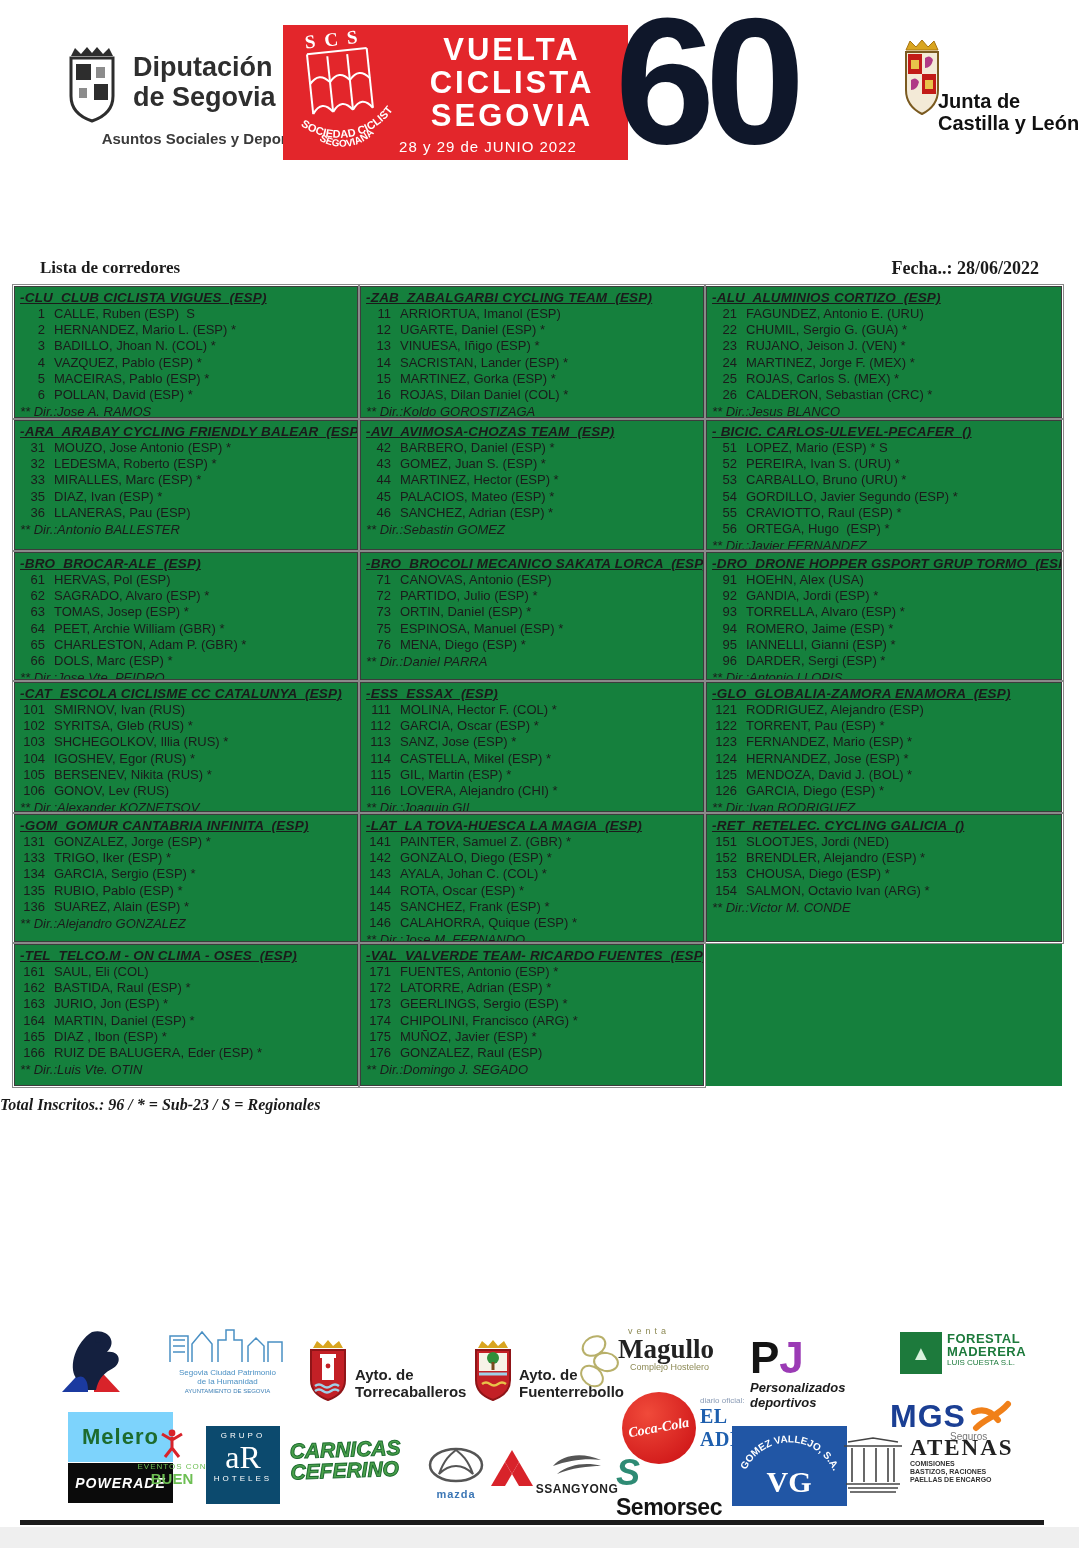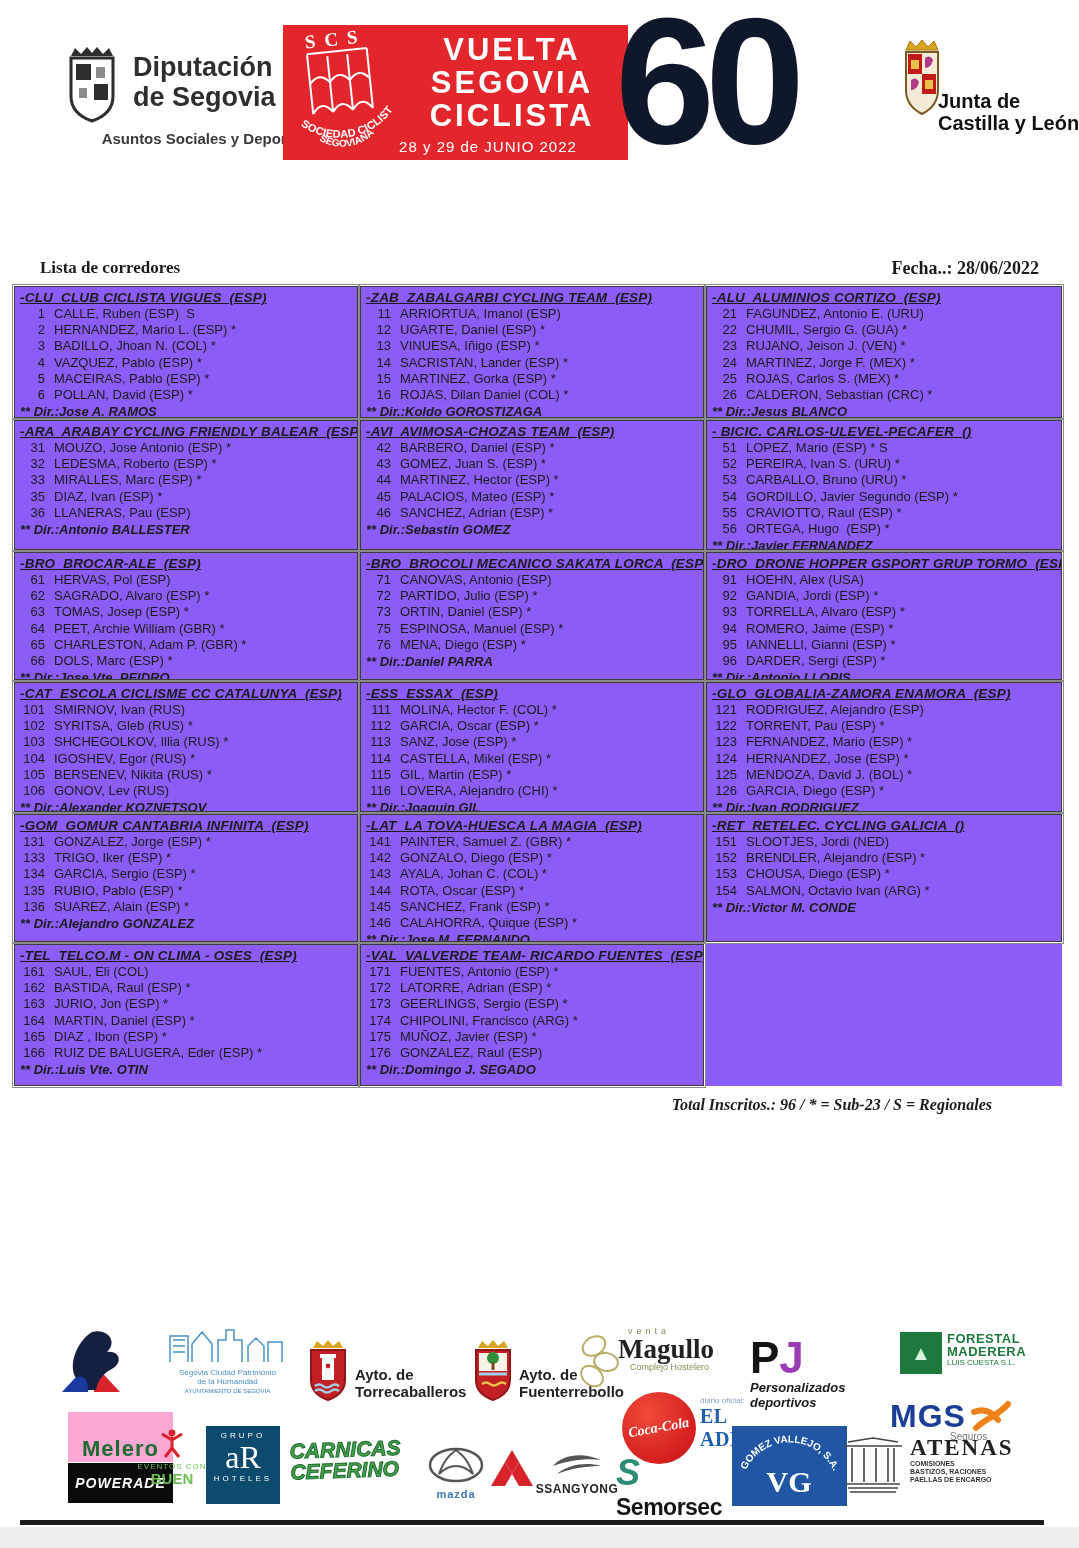--- a/index.html
+++ b/index.html
@@ -26,35 +26,35 @@
   .list-title{position:absolute;left:40px;top:258px;font-family:"Liberation Serif",serif;
               font-weight:bold;font-size:17px;}
   .date-line{position:absolute;right:40px;top:258px;font-family:"Liberation Serif",serif;
              font-weight:bold;font-size:18px;}
 
   
   .grid{position:absolute;left:14px;top:286px;width:1050px;display:grid;
         grid-template-columns:344px 344px 356px;
         grid-template-rows:132px 130px 128px 130px 128px 142px;gap:2px;}
   .team-cell{border:1px solid #3c3c3c;outline:1px solid #8a8a8a;outline-offset:1px;
-             padding:2px 19px 0 5px;overflow:hidden;background:#8b5cf6;}
+             padding:2px 19px 0 5px;overflow:hidden;background:#15803d;}
   .team-cell.empty{border:none;outline:none;}
   .team-header{font-weight:bold;font-style:italic;text-decoration:underline;font-size:13.5px;
                line-height:17px;white-space:pre;letter-spacing:.2px;}
   .rider-row{font-size:13px;line-height:16.2px;white-space:pre;}
   .rider-num{display:inline-block;width:25px;text-align:right;margin-right:9px;}
-  .team-dir{font-size:13px;line-height:17px;font-weight:bold;font-style:italic;white-space:pre;}
-
-  .total-line{position:absolute;left:0;top:1096px;width:992px;text-align:right;
+  .team-dir{font-size:13px;line-height:17px;font-weight:normal;font-style:italic;white-space:pre;}
+
+  .total-line{position:absolute;left:0;top:1096px;width:992px;text-align:left;
               font-family:"Liberation Serif",serif;font-weight:bold;font-style:italic;font-size:16px;}
 
   
   .footer{position:absolute;left:0;top:1320px;width:1079px;height:228px;}
   .sp{position:absolute;}
-  .melero{left:68px;top:92px;width:105px;height:50px;background:#f9a8d4;display:flex;align-items:flex-end;justify-content:center;}
+  .melero{left:68px;top:92px;width:105px;height:50px;background:#7dd3fc;display:flex;align-items:center;justify-content:center;}
   .melero span{font-weight:bold;font-size:22px;color:#1d6b2e;letter-spacing:1px;}
   .powerade{left:68px;top:143px;width:105px;height:40px;background:#0b0b0b;display:flex;align-items:center;justify-content:center;}
   .powerade span{color:#fff;font-weight:bold;font-style:italic;font-size:14px;letter-spacing:1px;}
   .segovia-city{left:150px;top:2px;width:155px;text-align:center;color:#4a90c4;}
   .segovia-city .l1{font-size:8px;line-height:9px;}
   .segovia-city .l3{font-size:6px;margin-top:2px;color:#3d7fb5;}
   .buen{left:136px;top:108px;width:72px;text-align:center;color:#6dbf53;}
   .buen .b1{font-size:8px;letter-spacing:1px;}
   .buen .b2{font-size:15px;font-weight:bold;line-height:15px;}
   .buen .b3{font-size:11px;font-weight:bold;line-height:12px;margin-top:44px;}
@@ -137,22 +137,22 @@
         <path d="M26 56 Q36 44 46 56 M46 56 Q56 44 66 56 M66 56 Q76 44 86 56"></path>
         <path d="M26 86 Q36 72 46 86 M46 86 Q56 72 66 86 M66 86 Q76 72 86 86"></path>
       </g>
       <path id="scsarc1" d="M8 92 A66 66 0 0 0 104 92" fill="none"></path>
       <text font-size="11" font-weight="bold" fill="#fff"><textPath href="#scsarc1" startOffset="6">SOCIEDAD CICLISTA</textPath></text>
       <path id="scsarc2" d="M26 110 A44 44 0 0 0 86 110" fill="none"></path>
       <text font-size="10" font-weight="bold" fill="#fff"><textPath href="#scsarc2" startOffset="4">SEGOVIANA</textPath></text>
     </svg>
     <div class="banner-title">
       <div>VUELTA</div>
+      <div>CICLISTA</div>
       <div>SEGOVIA</div>
-      <div>CICLISTA</div>
     </div>
     <div class="banner-dates">28 y 29 de JUNIO 2022</div>
   </div>
   <div class="edition">60</div>
 
   <div class="junta">
     <svg class="junta-crest" width="52" height="82" viewBox="0 0 52 82">
       <path d="M10 12 L14 3 L20 9 L26 2 L32 9 L38 3 L42 12 Z" fill="#d9a520" stroke="#a87410"></path>
       <path d="M10 14 H42 V52 Q42 68 26 76 Q10 68 10 52 Z" fill="#f3ead7" stroke="#7a5a20" stroke-width="2"></path>
       <rect x="12" y="16" width="14" height="20" fill="#c21b17"></rect>

